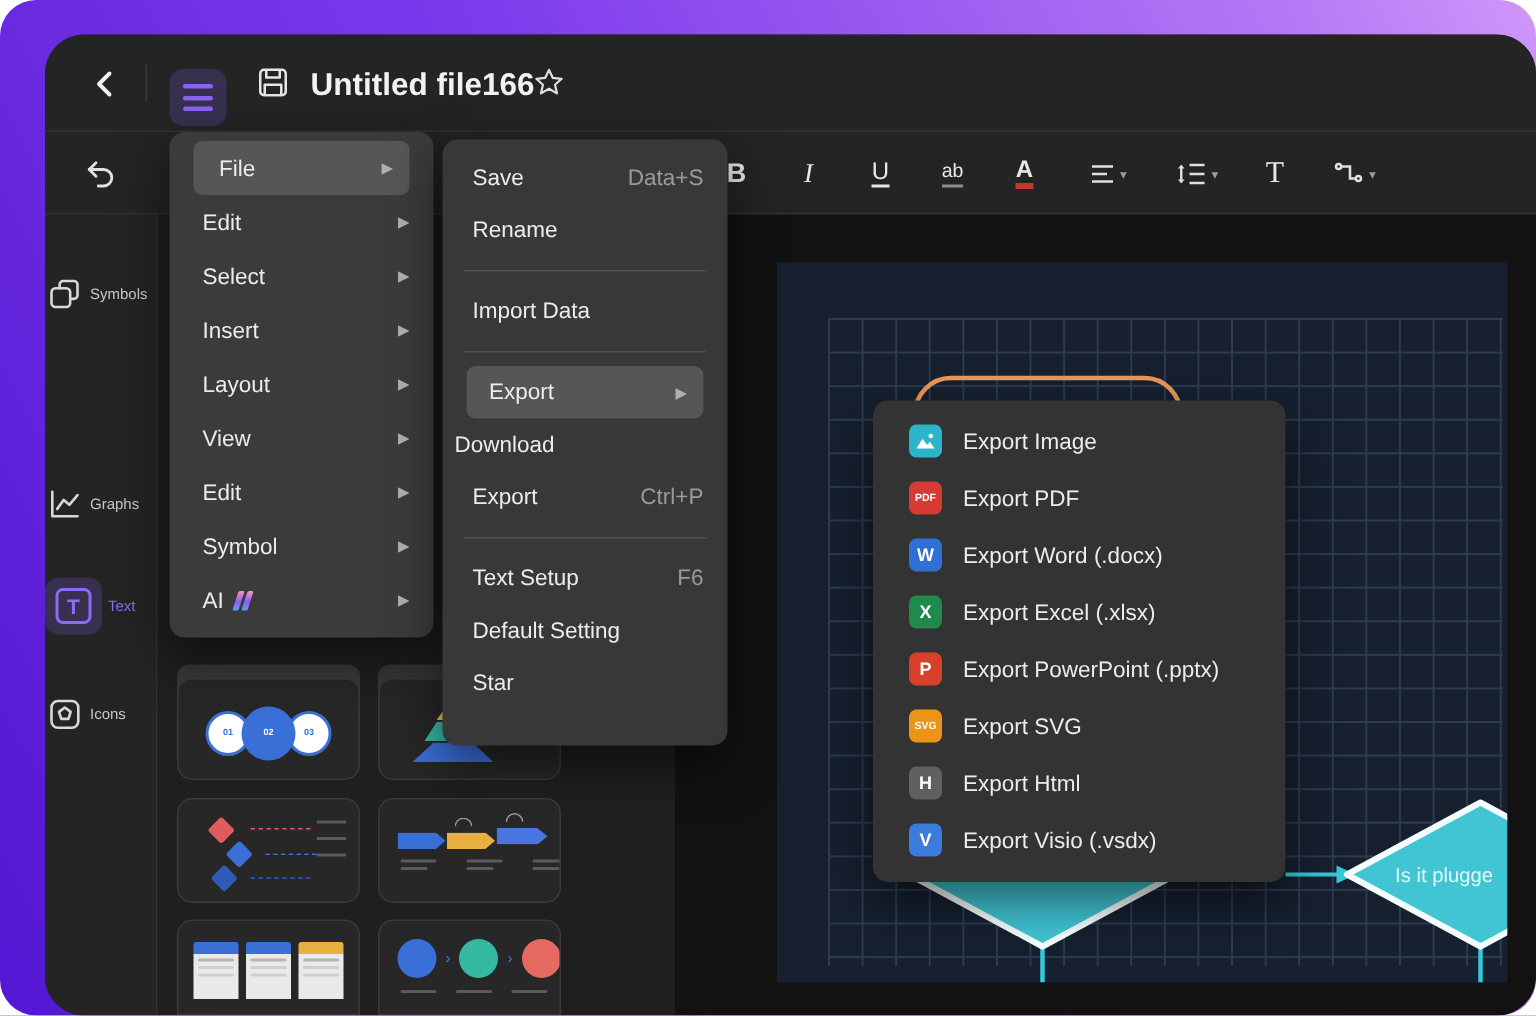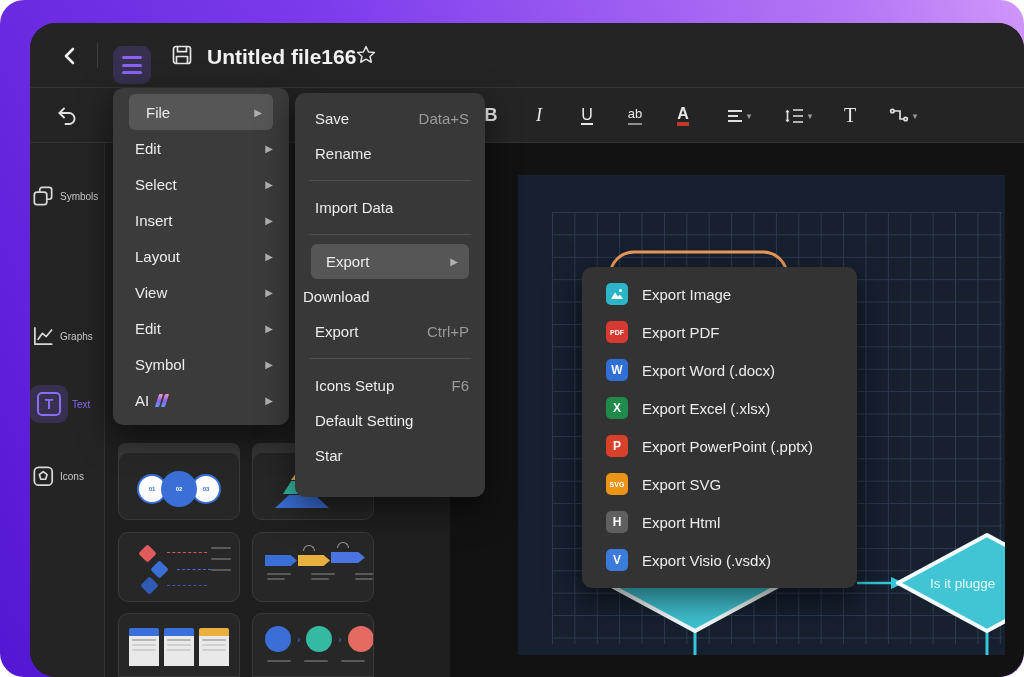--- a/index.html
+++ b/index.html
@@ -369,21 +369,21 @@
         </div>
     <div class="mi" style="height:35px;padding-left:8px;">
           <span>Download</span>
         </div>
     <div class="mi" style="height:35px;padding-left:20px;">
           <span>Export</span>
           <span class="sc">Ctrl+P</span>
         </div>
     <div class="mdiv"></div>
     <div class="mi" style="height:35px;padding-left:20px;">
-          <span>Icons Setup</span>
+          <span>Text Setup</span>
           <span class="sc">F6</span>
         </div>
     <div class="mi" style="height:35px;padding-left:20px;">
           <span>Default Setting</span>
         </div>
     <div class="mi" style="height:35px;padding-left:20px;">
           <span>Star</span>
         </div>
   </div>
 

